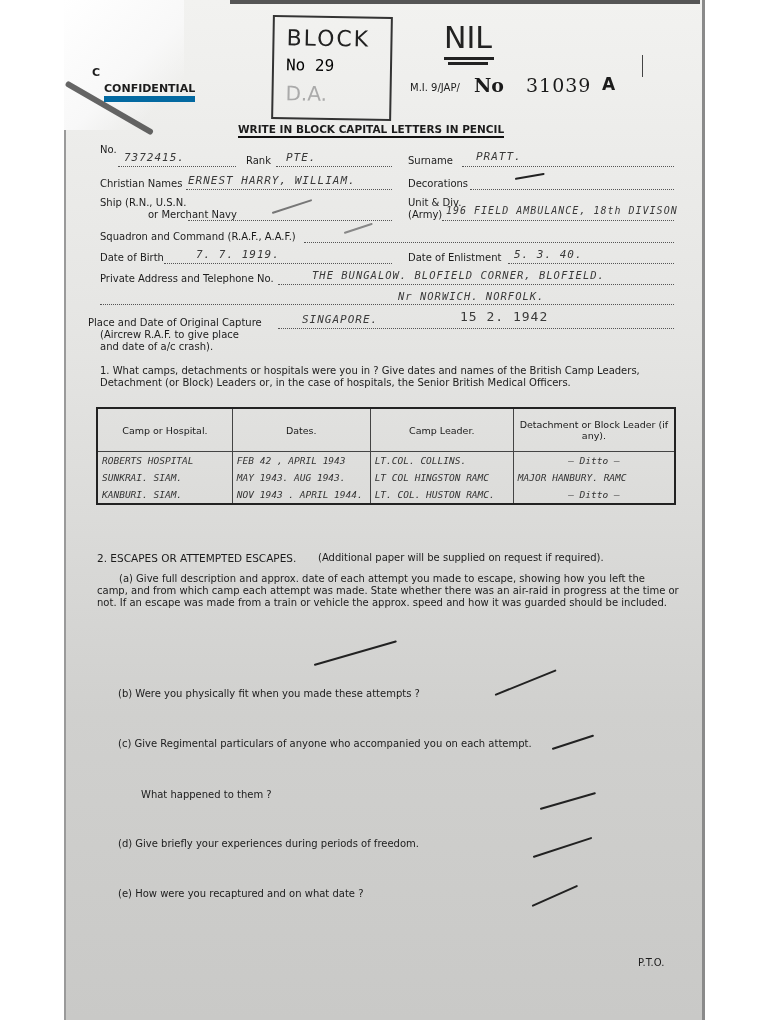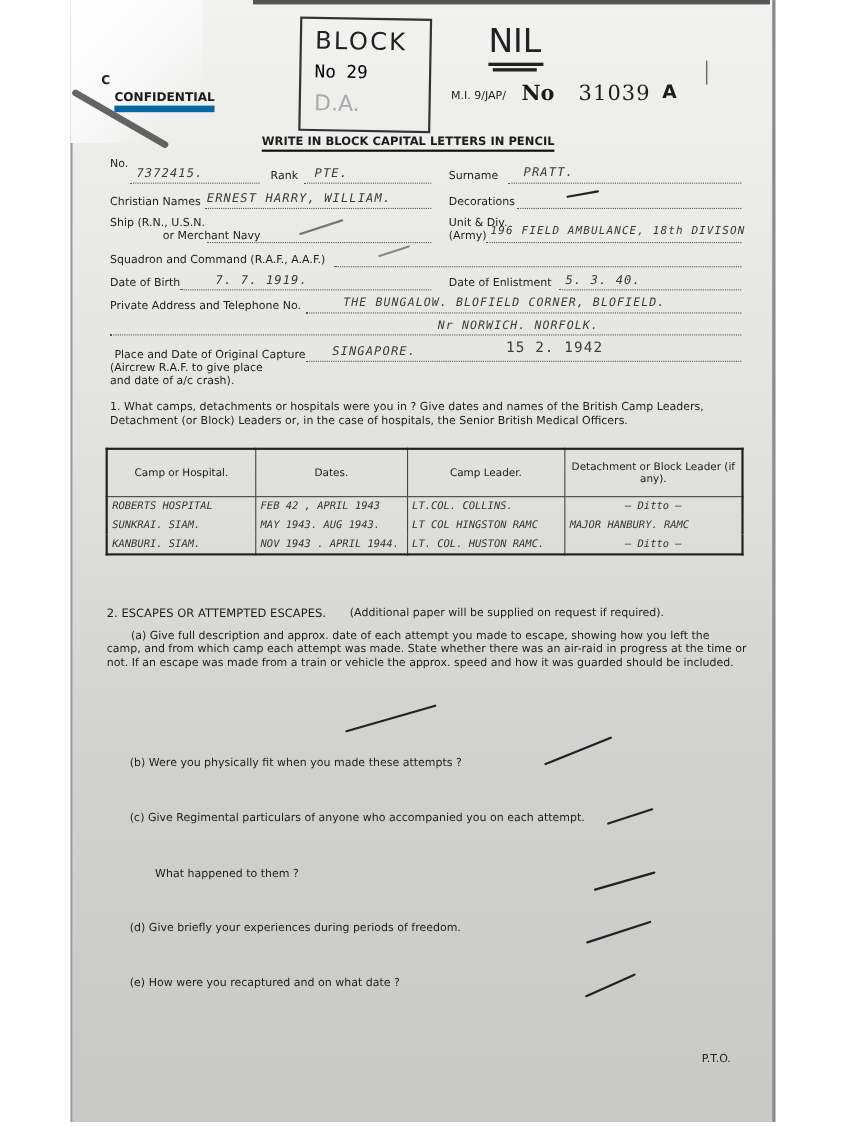--- a/index.html
+++ b/index.html
@@ -130,21 +130,21 @@
 <span class="abs print lbl" style="left:408px;top:252px;">Date of Enlistment</span>
 <div class="dots" style="left:508px;top:263px;width:166px;"></div>
 <span class="abs hand val" style="left:514px;top:248px;">5. 3. 40.</span>
 
 <span class="abs print lbl" style="left:100px;top:273px;">Private Address and Telephone No.</span>
 <div class="dots" style="left:278px;top:284px;width:396px;"></div>
 <span class="abs hand" style="left:312px;top:269px;font-size:10.5px;">THE BUNGALOW. BLOFIELD CORNER, BLOFIELD.</span>
 <div class="dots" style="left:100px;top:304px;width:574px;"></div>
 <span class="abs hand" style="left:398px;top:290px;font-size:10.5px;">Nr NORWICH. NORFOLK.</span>
 
-<span class="abs print lbl" style="left:104px;top:317px;">Place and Date of Original Capture</span>
+<span class="abs print lbl" style="left:88px;top:317px;">Place and Date of Original Capture</span>
 <span class="abs print lbl" style="left:100px;top:329px;">(Aircrew R.A.F. to give place</span>
 <span class="abs print lbl" style="left:100px;top:341px;">and date of a/c crash).</span>
 <div class="dots" style="left:278px;top:328px;width:396px;"></div>
 <span class="abs hand val" style="left:302px;top:313px;">SINGAPORE.</span>
 <span class="abs hand" style="left:460px;top:309px;font-size:13px;font-style:normal;">15  2. 1942</span>
 
 <div class="para print" style="left:100px;top:365px;width:578px;">1.   What camps, detachments or hospitals were you in ?   Give dates and names of the British Camp Leaders, Detachment (or Block) Leaders or, in the case of hospitals, the Senior British Medical Officers.</div>
 
 <table class="camps">
   <thead>

